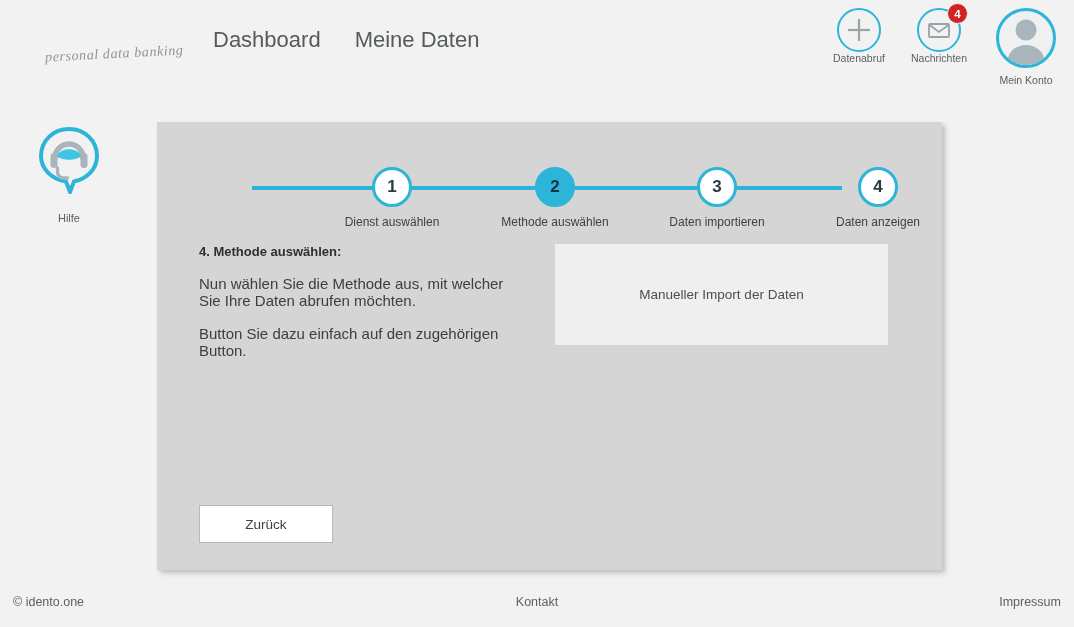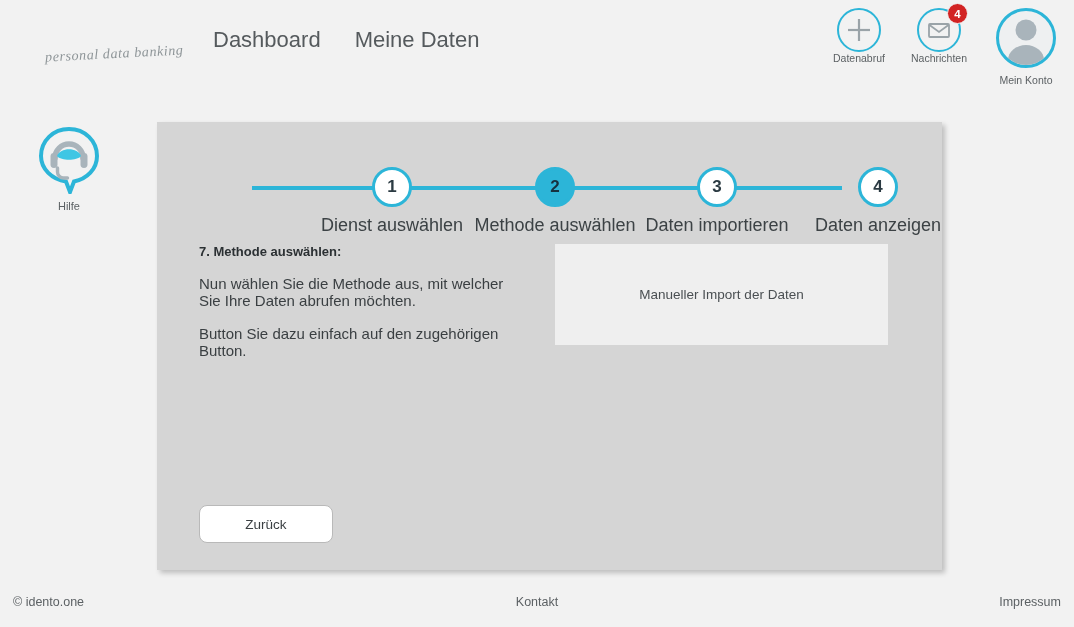--- a/index.html
+++ b/index.html
@@ -121,21 +121,21 @@
     position: absolute;
     left: 33px;
     top: 122px;
     width: 72px;
     text-align: center;
     cursor: pointer;
   }
   .help .label {
     font-size: 11px;
     color: #5c6164;
-    margin-top: 2px;
+    margin-top: 14px;
   }
 
   
   .panel {
     position: absolute;
     left: 157px;
     top: 122px;
     width: 785px;
     height: 448px;
     background: #d5d5d5;
@@ -181,21 +181,21 @@
   .step.active .step-circle {
     background: #2cb5d8;
     border-color: #2cb5d8;
     color: #16313f;
   }
   .step-label {
     position: absolute;
     top: 48px;
     left: 50%;
     transform: translateX(-50%);
-    font-size: 18px;
+    font-size: 12px;
     color: #3c4245;
     white-space: nowrap;
   }
 
   
   .content-left {
     position: absolute;
     left: 42px;
     top: 122px;
     width: 330px;
@@ -233,21 +233,21 @@
   }
 
   .btn-back {
     position: absolute;
     left: 42px;
     top: 383px;
     width: 134px;
     height: 38px;
     background: #ffffff;
     border: 1px solid #b9b9b9;
-    border-radius: 8px;
+    border-radius: 0;
     font-size: 13.5px;
     color: #3a3f42;
     font-family: "Liberation Sans", sans-serif;
     cursor: pointer;
   }
 
   
   .footer {
     position: absolute;
     left: 0;
@@ -343,21 +343,21 @@
       <div class="step-label">Daten importieren</div>
     </div>
 
     <div class="step" style="left:606px;">
       <div class="step-circle">4</div>
       <div class="step-label">Daten anzeigen</div>
     </div>
   </div>
 
   <div class="content-left">
-    <div class="ct-title">7. Methode auswählen:</div>
+    <div class="ct-title">4. Methode auswählen:</div>
     <div class="ct-para">Nun wählen Sie die Methode aus, mit welcher Sie Ihre Daten abrufen möchten.</div>
     <div class="ct-para">Button Sie dazu einfach auf den zugehörigen Button.</div>
   </div>
 
   <div class="options">
     <div class="option-card">Manueller Import der Daten</div>
   </div>
 
   <button class="btn-back">Zurück</button>
 </div>

